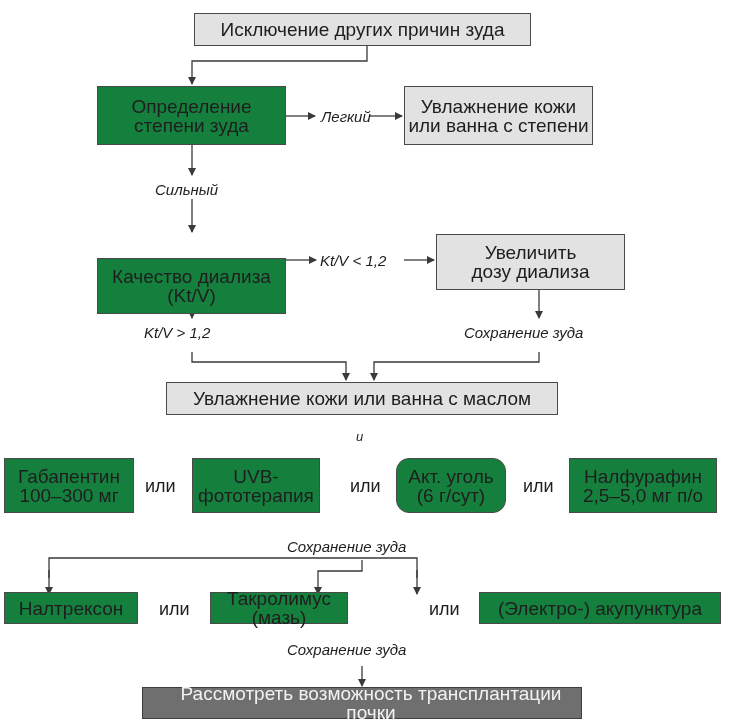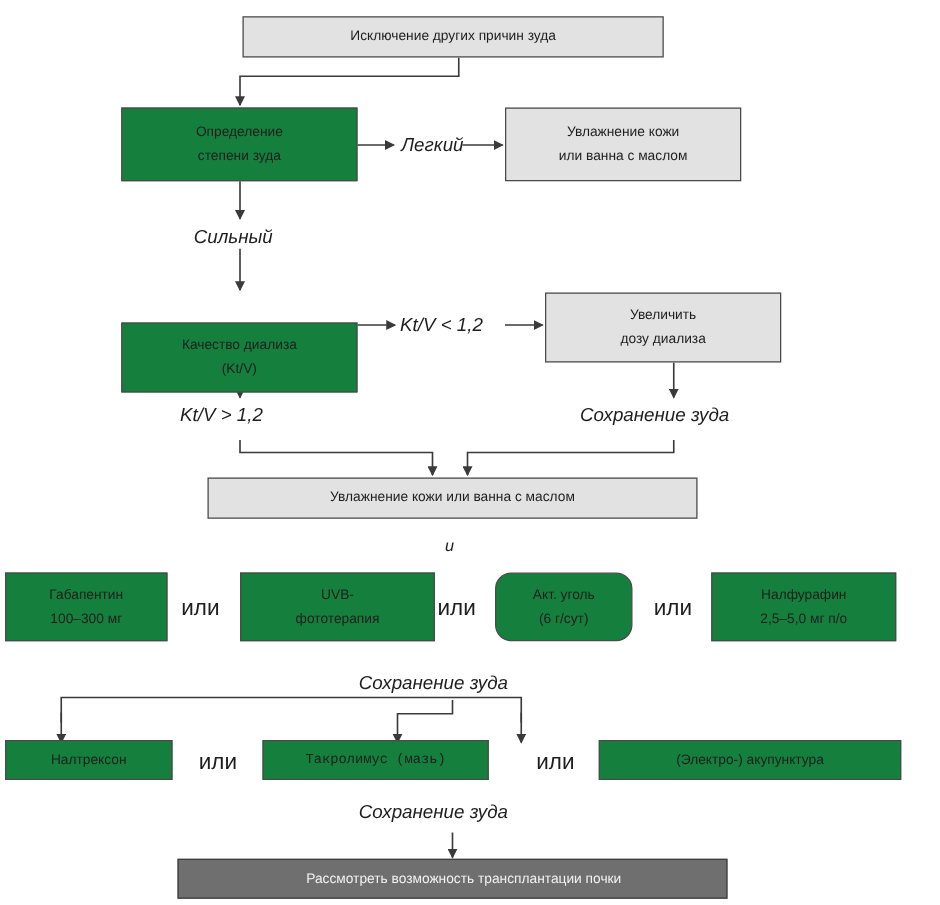--- a/index.html
+++ b/index.html
@@ -1,20 +1,20 @@
 <!DOCTYPE html>
 <html><head>
 <meta charset="utf-8">
 <style>
   html, body { margin: 0; padding: 0; background: #ffffff; }
   body { width: 752px; height: 724px; position: relative; overflow: hidden;
          font-family: "Liberation Sans", sans-serif; color: #1e1e1e; }
   .box { position: absolute; box-sizing: border-box; border: 1.5px solid #4a4a4a;
          display: flex; align-items: center; justify-content: center; text-align: center;
-         font-size: 11px; line-height: 19px; }
+         font-size: 19px; line-height: 19px; }
   .light { background: #e2e2e2; }
   .mid { background: #15803d; }
   .dark { background: #6f6f6f; color: #f2f2f2; border-color: #3e3e3e; }
   .lbl { position: absolute; font-size: 15px; line-height: 19px; white-space: nowrap; text-align: left; font-style: italic; }
   .or { position: absolute; font-size: 18px; }
   svg.lines { position: absolute; left: 0; top: 0; }
   .txt { white-space: pre-line; }
 </style>
 </head>
 <body>
@@ -60,21 +60,21 @@
 
 <div class="box mid" style="left:97px;top:86px;width:189px;height:59px;">
   <span class="txt">Определение
 степени зуда</span>
 </div>
 
 <div class="lbl" style="left:321px;top:107px;">Легкий</div>
 
 <div class="box light" style="left:404px;top:86px;width:189px;height:59px;">
   <span class="txt">Увлажнение кожи
-или ванна с маслом</span>
+или ванна с степени</span>
 </div>
 
 <div class="lbl" style="left:155px;top:180px;width:74px;">Сильный</div>
 
 <div class="box mid" style="left:97px;top:234px;width:189px;height:56px;margin-top:24px;">
   <span class="txt">Качество диализа
 (Kt/V)</span>
 </div>
 
 <div class="lbl" style="left:320px;top:251px;">Kt/V &lt; 1,2</div>
@@ -93,21 +93,21 @@
 </div>
 
 <div class="lbl" style="left:356px;top:427px;width:14px;font-size:13px;">и</div>
 
 <div class="box mid" style="left:4px;top:458px;width:130px;height:55px;">
   <span class="txt">Габапентин
 100–300 мг</span>
 </div>
 <div class="or" style="left:145px;top:476px;">или</div>
 
-<div class="box mid" style="left:192px;top:458px;width:156px;height:55px;">
+<div class="box mid" style="left:192px;top:458px;width:128px;height:55px;">
   <span class="txt">UVB-
 фототерапия</span>
 </div>
 <div class="or" style="left:350px;top:476px;">или</div>
 
 <div class="box mid" style="left:396px;top:458px;width:110px;height:55px;border-radius:13px;">
   <span class="txt">Акт. уголь
 (6 г/сут)</span>
 </div>
 <div class="or" style="left:523px;top:476px;">или</div>
@@ -117,21 +117,21 @@
 2,5–5,0 мг п/о</span>
 </div>
 
 <div class="lbl" style="left:287px;top:537px;width:150px;">Сохранение зуда</div>
 
 <div class="box mid" style="left:4px;top:592px;width:134px;height:32px;">
   <span class="txt">Налтрексон</span>
 </div>
 <div class="or" style="left:159px;top:599px;">или</div>
 
-<div class="box mid" style="left:210px;top:592px;width:181px;height:32px;font-family:Liberation Mono, monospace;">
+<div class="box mid" style="left:210px;top:592px;width:138px;height:32px;">
   <span class="txt">Такролимус (мазь)</span>
 </div>
 <div class="or" style="left:429px;top:599px;">или</div>
 
 <div class="box mid" style="left:479px;top:592px;width:242px;height:32px;">
   <span class="txt">(Электро-) акупунктура</span>
 </div>
 
 <div class="lbl" style="left:287px;top:640px;width:150px;">Сохранение зуда</div>
 

